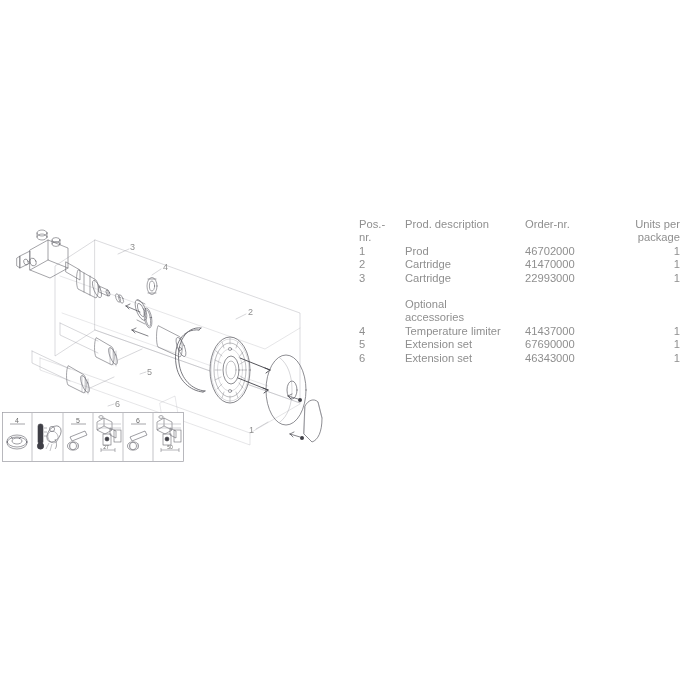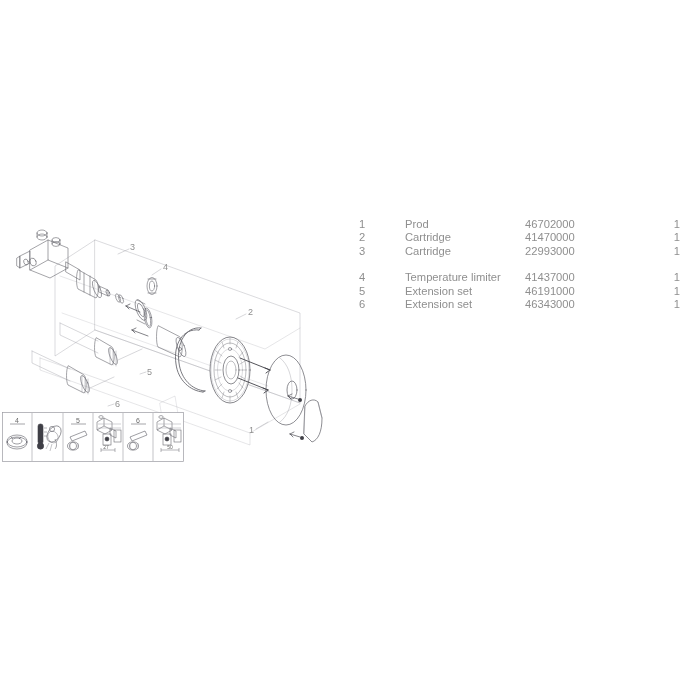--- a/index.html
+++ b/index.html
@@ -339,20 +339,28 @@
 
 <div id="parts-table">
   <table>
     <colgroup>
       <col class="col-pos">
         <col class="col-desc">
         <col class="col-order">
         <col class="col-units">
     </colgroup>
     <tbody>
+      <tr class="hdr">
+        <td>Pos.-
+nr.</td>
+        <td>Prod. description</td>
+        <td>Order-nr.</td>
+        <td class="col-units">Units per
+package</td>
+      </tr>
 
       <tr>
         <td>1</td>
         <td>Prod</td>
         <td>46702000</td>
         <td class="col-units">1</td>
       </tr>
       <tr>
         <td>2</td>
         <td>Cartridge</td>
@@ -366,31 +374,38 @@
         <td class="col-units">1</td>
       </tr>
 
       <tr class="row-spacer">
         <td></td>
           <td></td>
         <td></td>
           <td></td>
       </tr>
 
+      <tr>
+        <td></td>
+        <td class="optional-cell">Optional
+accessories</td>
+        <td></td>
+        <td></td>
+      </tr>
 
       <tr>
         <td>4</td>
         <td>Temperature limiter</td>
         <td>41437000</td>
         <td class="col-units">1</td>
       </tr>
       <tr>
         <td>5</td>
         <td>Extension set</td>
-        <td>46191000</td>
+        <td>67690000</td>
         <td class="col-units">1</td>
       </tr>
       <tr>
         <td>6</td>
         <td>Extension set</td>
         <td>46343000</td>
         <td class="col-units">1</td>
       </tr>
     </tbody>
   </table>

